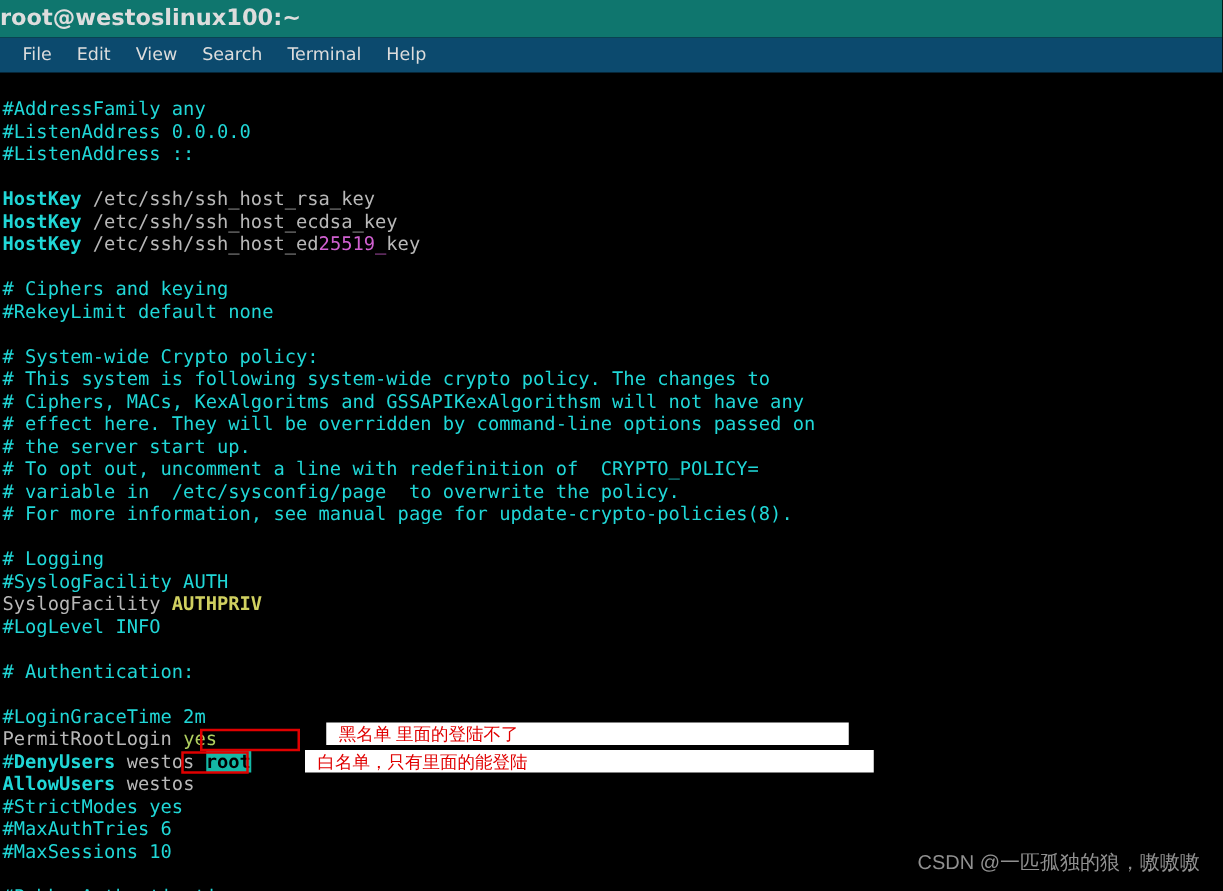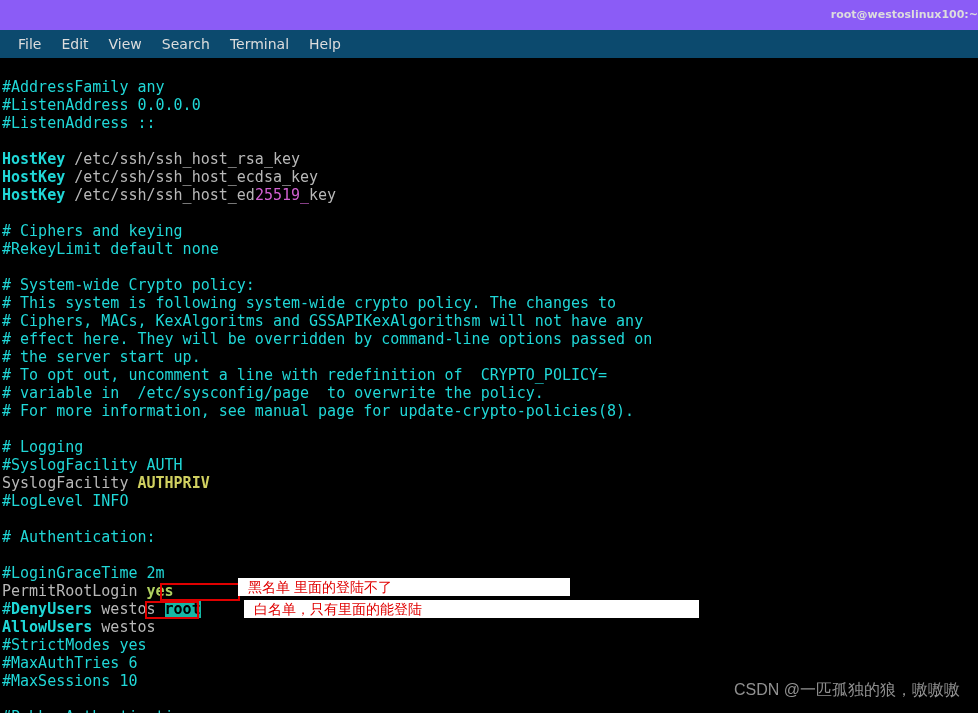--- a/index.html
+++ b/index.html
@@ -6,27 +6,27 @@
   body {
     width: 978px;
     height: 713px;
     background: #000;
     font-family: "DejaVu Sans Mono", Consolas, monospace;
     font-size: 15px;
     overflow: hidden;
     position: relative;
   }
   .titlebar {
-    background: #8b5cf6;
+    background: #0f766e;
     height: 30px;
     line-height: 30px;
-    text-align: right;
+    text-align: left;
     color: #ddd;
     font-family: "DejaVu Sans", sans-serif;
-    font-size: 11px;
+    font-size: 18px;
     font-weight: bold;
   }
   .menubar {
     background: #0c4a6e;
     height: 28px;
     display: flex;
     align-items: center;
     padding-left: 8px;
     font-family: "DejaVu Sans", sans-serif;
     font-size: 14px;
@@ -37,21 +37,21 @@
     cursor: pointer;
   }
   .terminal {
     padding: 2px 2px;
     line-height: 18px;
     white-space: pre;
     position: relative;
   }
   .c-comment { color: #20d7d7; } 
   .c-key { color: #20d7d7; font-weight: bold; }
-  .c-yes { color: #b0d060; font-weight: bold; }
+  .c-yes { color: #b0d060; font-weight: normal; }
   .c-auth { color: #d0d060; font-weight: bold; }
   .c-num { color: #d060d0; }
   .c-plain { color: #b8b8b8; }
   .hl-root {
     background: #14b8a6;
     color: #000;
     font-weight: bold;
   }
   .cursor-underline {
     text-decoration-color: #20d7d7;
@@ -69,21 +69,21 @@
   .annot {
     position: absolute;
     background: #fff;
     font-family: "Microsoft YaHei","SimSun",sans-serif;
     font-size: 14px;
     color: #e00000;
     padding-left: 10px;
     height: 18px;
     line-height: 18px;
   }
-  .annot1 { left: 238px; top: 578px; width: 332px; }
+  .annot1 { left: 261px; top: 578px; width: 418px; }
   .annot2 { left: 244px; top: 600px; width: 455px; }
   .watermark {
     position: absolute;
     right: 18px;
     bottom: 12px;
     color: #aaa;
     font-family: "Microsoft YaHei","SimSun",sans-serif;
     font-size: 16px;
     opacity: 0.85;
     text-shadow: 0 0 2px #000;

